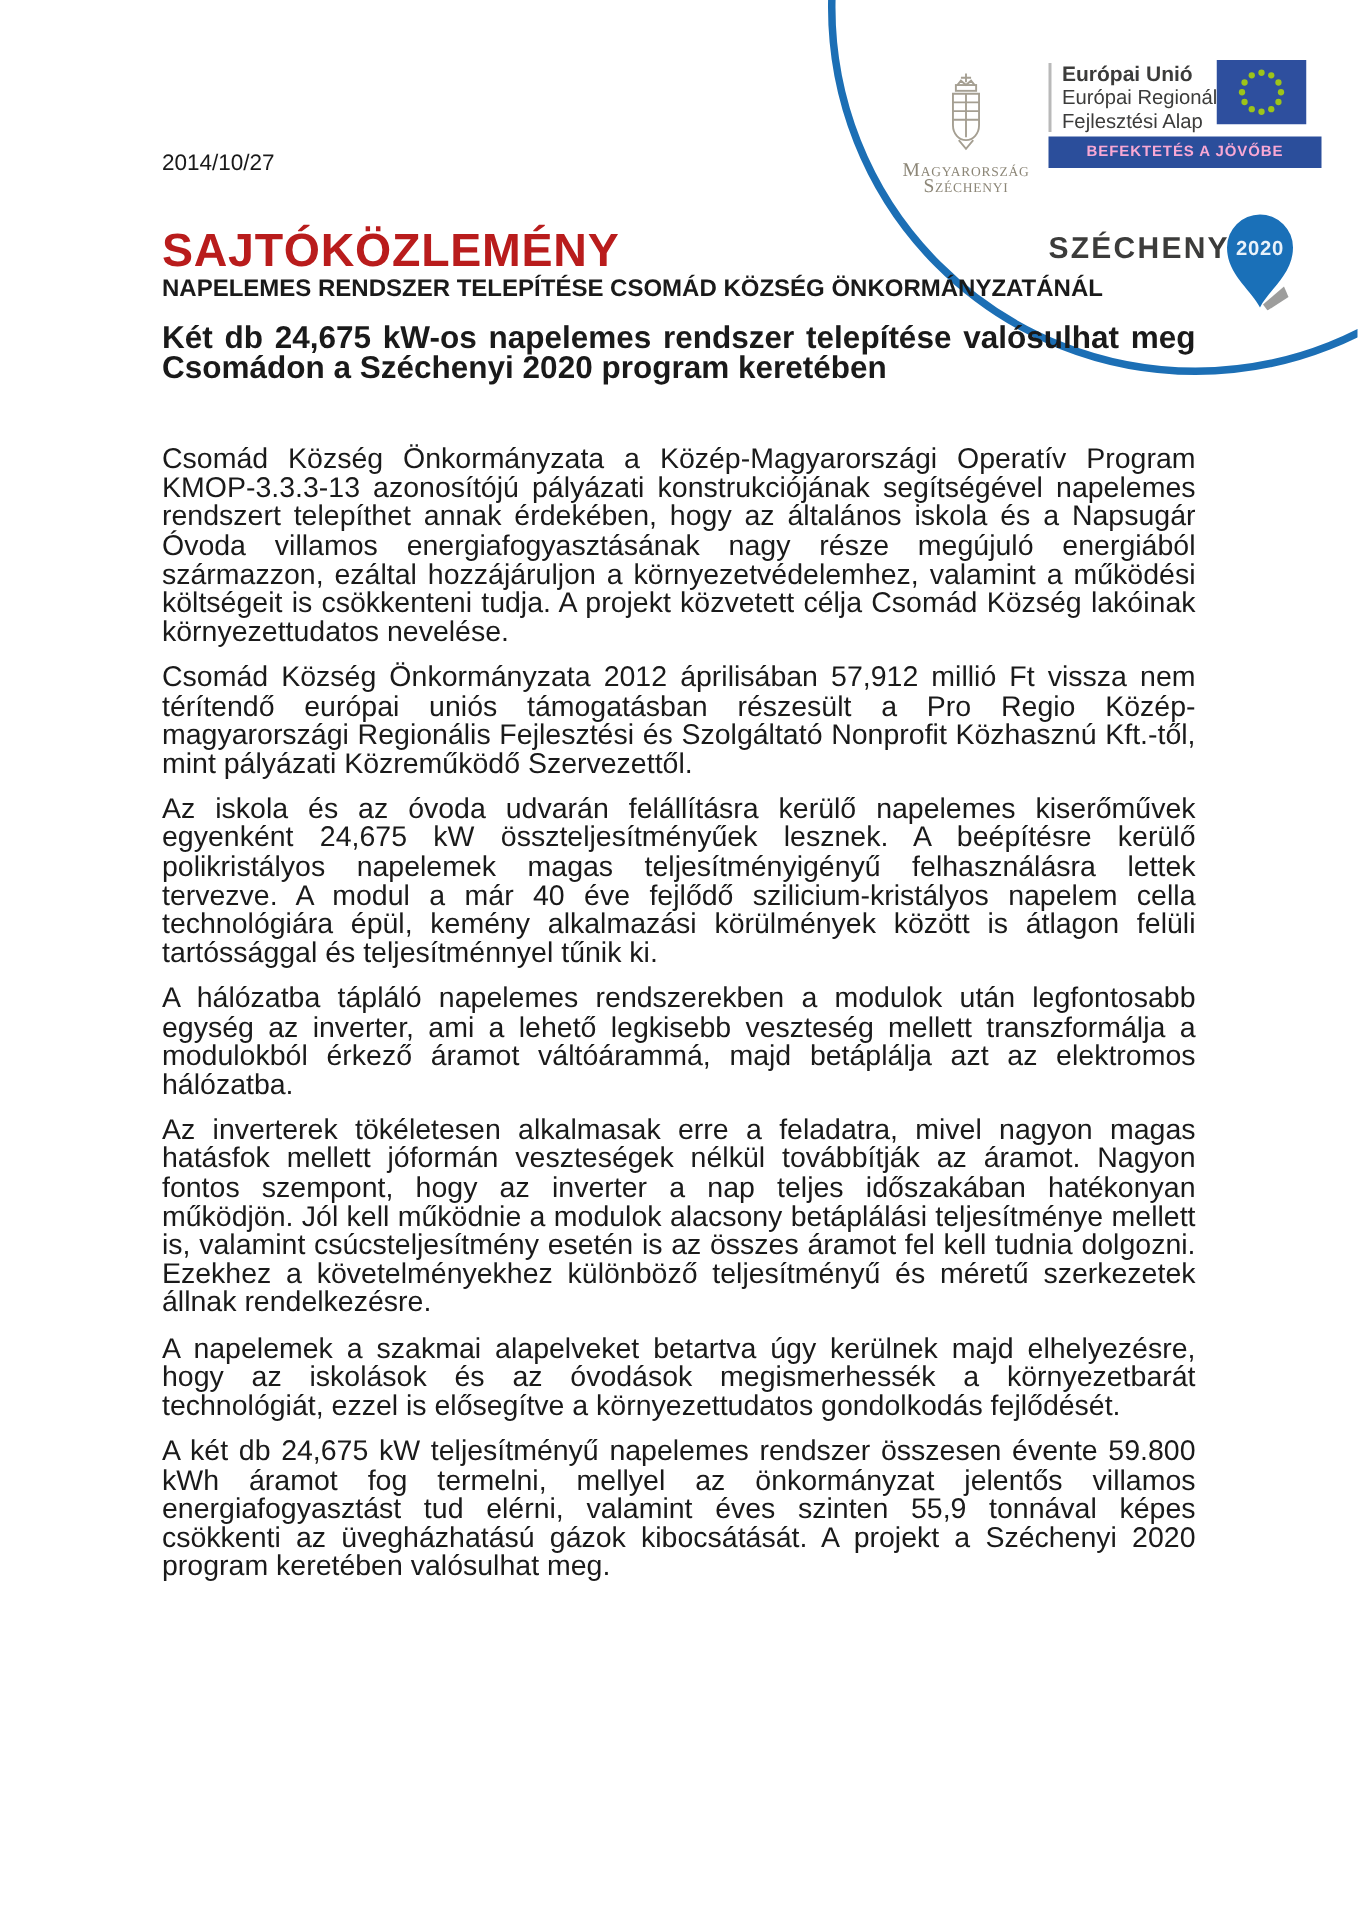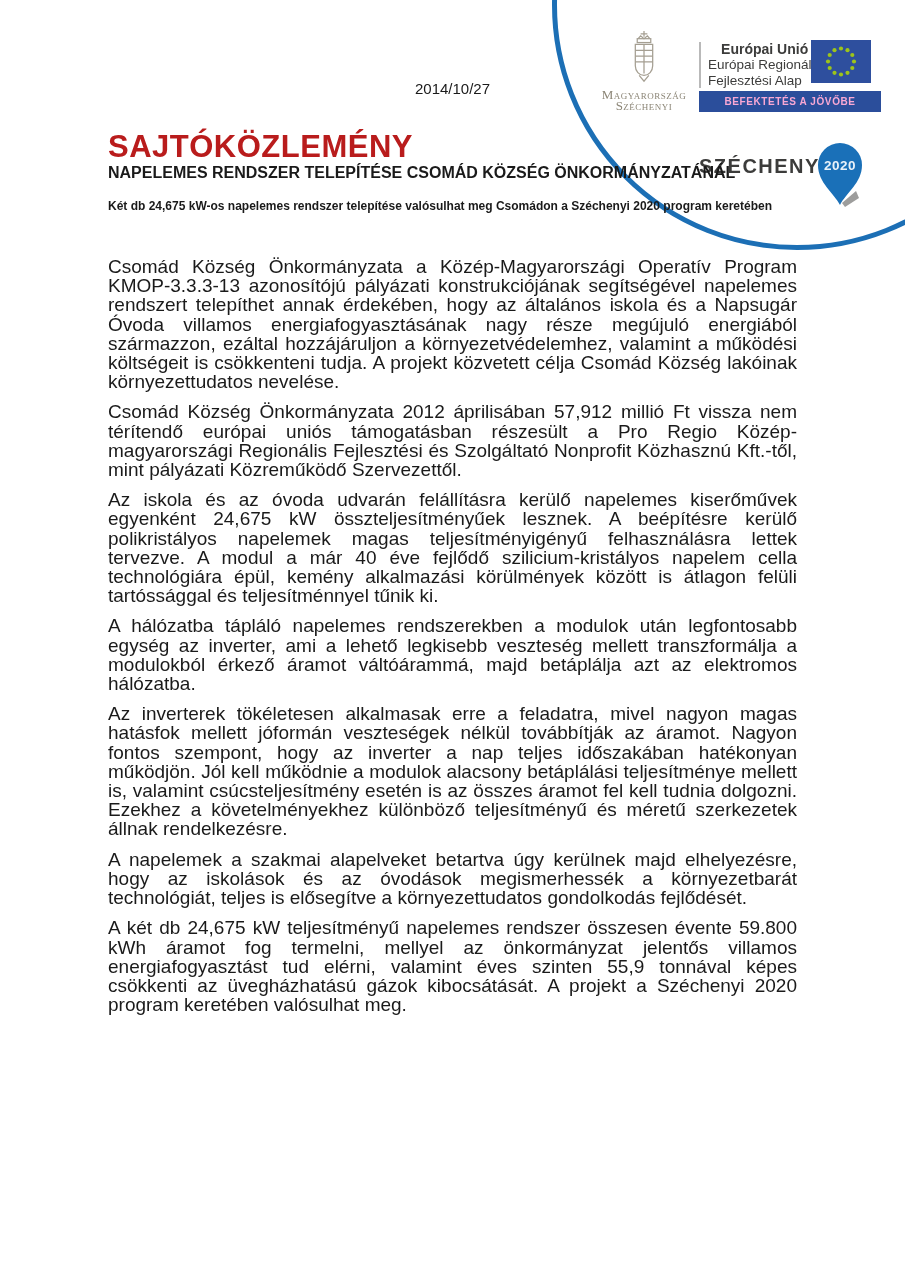--- a/index.html
+++ b/index.html
@@ -7,57 +7,57 @@
     width:905px;height:1280px;background:#ffffff;position:relative;overflow:hidden;
     font-family:"Liberation Sans", sans-serif;color:#1a1a1a;
     -webkit-font-smoothing:antialiased;
   }
   .page{position:absolute;inset:0;background:#fff;}
 
   
   .header{position:absolute;left:0;top:0;width:905px;height:345px;pointer-events:none;}
   .arc-svg{position:absolute;left:0;top:0;}
 
-  .gov-logo{position:absolute;left:598px;top:30px;width:92px;text-align:center;}
+  .gov-logo{position:absolute;left:598px;top:48px;width:92px;text-align:center;}
   .gov-emblem{display:block;margin:0 auto;}
   .gov-name{
     font-family:"Liberation Serif", serif;font-variant:small-caps;
     color:#8c8677;font-size:13px;line-height:11px;letter-spacing:.5px;margin-top:3px;
   }
 
   .logo-divider{position:absolute;left:699px;top:42px;width:2px;height:46px;background:#b9b9b9;}
 
   .eu-text{position:absolute;left:708px;top:41px;color:#3c3c3b;font-size:13.5px;line-height:16px;}
-  .eu-text .l1{font-weight:bold;font-size:14px;text-align:center;}
+  .eu-text .l1{font-weight:bold;font-size:14px;}
 
   .eu-flag{position:absolute;left:811px;top:40px;}
 
   .banner{
     position:absolute;left:699px;top:91px;width:182px;height:21px;background:#2b4e9b;
     color:#f9a8d4;font-weight:bold;font-size:10px;letter-spacing:.6px;
     display:flex;align-items:center;justify-content:center;
   }
 
   .szechenyi{position:absolute;left:699px;top:141px;width:170px;height:66px;}
   .szechenyi-word{
     position:absolute;left:0;top:14px;font-weight:bold;font-size:20px;letter-spacing:1.5px;
     color:#3c3c3b;white-space:nowrap;
   }
   .szechenyi-pin{position:absolute;left:116px;top:0;}
 
   
   .content{position:absolute;left:108px;top:0;width:689px;}
-  .date{padding-top:79px;font-size:15px;line-height:19px;text-align:center;}
+  .date{padding-top:99px;font-size:15px;line-height:19px;}
   .org{margin-top:10px;font-weight:bold;font-size:15.5px;line-height:19px;}
   .title{
     margin-top:32px;color:#b91c1c;font-weight:bold;font-size:31px;line-height:33px;
     letter-spacing:.5px;
   }
   .headline{font-weight:bold;font-size:16px;line-height:20px;}
-  .subheadline{margin-top:13px;font-weight:bold;font-size:12px;line-height:20px;text-align:justify;}
+  .subheadline{margin-top:13px;font-weight:bold;font-size:21px;line-height:20px;text-align:justify;}
   .body-text{margin-top:41px;}
   .body-text p{
     margin:0 0 11px 0;font-size:19px;line-height:19.2px;text-align:justify;
   }
 </style>
 </head>
 <body>
 
 <div class="page">
 
@@ -133,18 +133,18 @@
     <div class="headline">NAPELEMES RENDSZER TELEPÍTÉSE CSOMÁD KÖZSÉG ÖNKORMÁNYZATÁNÁL</div>
 
     <div class="subheadline">Két db 24,675 kW-os napelemes rendszer telepítése valósulhat meg Csomádon a Széchenyi 2020 program keretében</div>
 
     <div class="body-text">
       <p>Csomád Község Önkormányzata a Közép-Magyarországi Operatív Program KMOP-3.3.3-13 azonosítójú pályázati konstrukciójának segítségével napelemes rendszert telepíthet annak érdekében, hogy az általános iskola és a Napsugár Óvoda villamos energiafogyasztásának nagy része megújuló energiából származzon, ezáltal hozzájáruljon a környezetvédelemhez, valamint a működési költségeit is csökkenteni tudja. A projekt közvetett célja Csomád Község lakóinak környezettudatos nevelése.</p>
       <p>Csomád Község Önkormányzata 2012 áprilisában 57,912 millió Ft vissza nem térítendő európai uniós támogatásban részesült a Pro Regio Közép-magyarországi Regionális Fejlesztési és Szolgáltató Nonprofit Közhasznú Kft.-től, mint pályázati Közreműködő Szervezettől.</p>
       <p>Az iskola és az óvoda udvarán felállításra kerülő napelemes kiserőművek egyenként 24,675 kW összteljesítményűek lesznek. A beépítésre kerülő polikristályos napelemek magas teljesítményigényű felhasználásra lettek tervezve. A modul a már 40 éve fejlődő szilicium-kristályos napelem cella technológiára épül, kemény alkalmazási körülmények között is átlagon felüli tartóssággal és teljesítménnyel tűnik ki.</p>
       <p>A hálózatba tápláló napelemes rendszerekben a modulok után legfontosabb egység az inverter, ami a lehető legkisebb veszteség mellett transzformálja a modulokból érkező áramot váltóárammá, majd betáplálja azt az elektromos hálózatba.</p>
       <p>Az inverterek tökéletesen alkalmasak erre a feladatra, mivel nagyon magas hatásfok mellett jóformán veszteségek nélkül továbbítják az áramot. Nagyon fontos szempont, hogy az inverter a nap teljes időszakában hatékonyan működjön. Jól kell működnie a modulok alacsony betáplálási teljesítménye mellett is, valamint csúcsteljesítmény esetén is az összes áramot fel kell tudnia dolgozni. Ezekhez a követelményekhez különböző teljesítményű és méretű szerkezetek állnak rendelkezésre.</p>
-      <p>A napelemek a szakmai alapelveket betartva úgy kerülnek majd elhelyezésre, hogy az iskolások és az óvodások megismerhessék a környezetbarát technológiát, teljes is elősegítve a környezettudatos gondolkodás fejlődését.</p>
+      <p>A napelemek a szakmai alapelveket betartva úgy kerülnek majd elhelyezésre, hogy az iskolások és az óvodások megismerhessék a környezetbarát technológiát, ezzel is elősegítve a környezettudatos gondolkodás fejlődését.</p>
       <p>A két db 24,675 kW teljesítményű napelemes rendszer összesen évente 59.800 kWh áramot fog termelni, mellyel az önkormányzat jelentős villamos energiafogyasztást tud elérni, valamint éves szinten 55,9 tonnával képes csökkenti az üvegházhatású gázok kibocsátását. A projekt a Széchenyi 2020 program keretében valósulhat meg.</p>
     </div>
 
   </div>
 </div>
 
 </body></html>

